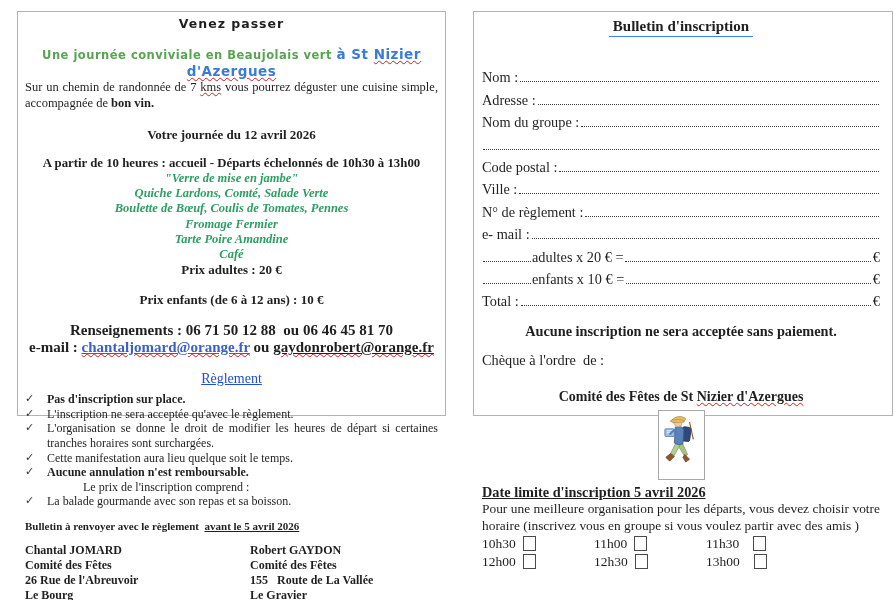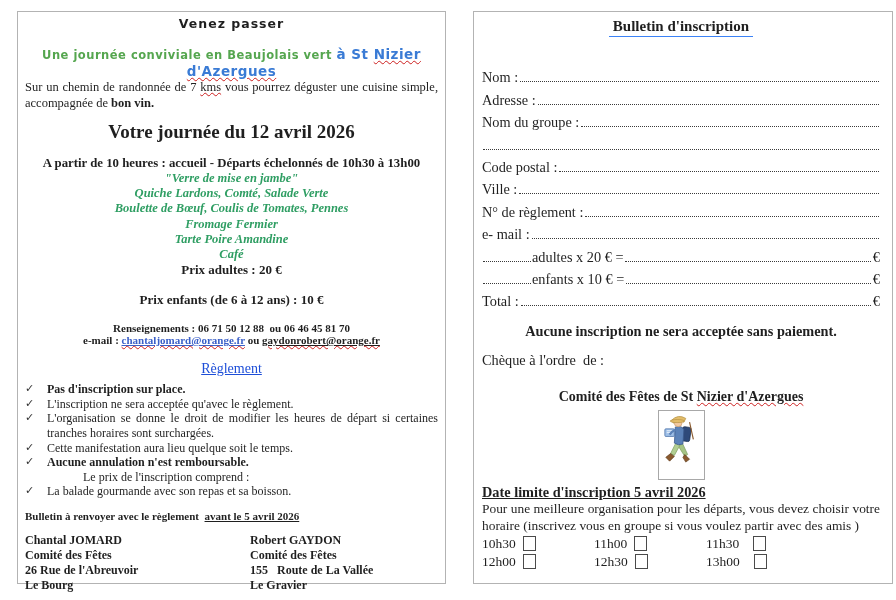--- a/index.html
+++ b/index.html
@@ -1,34 +1,34 @@
 <!DOCTYPE html>
 <html><head>
 <meta charset="utf-8">
 <style>
   html,body{margin:0;padding:0;background:#ffffff;}
   body{width:896px;height:600px;position:relative;font-family:"Liberation Serif",serif;color:#1f1f1f;overflow:hidden;}
-  .panel{position:absolute;top:11px;height:573px;background:#fff;border:1px solid #b3b3b3;box-sizing:border-box;}
+  .panel{position:absolute;top:11px;height:405px;background:#fff;border:1px solid #b3b3b3;box-sizing:border-box;}
   #left-panel{left:17px;width:429px;padding:3px 7px 0 7px;}
   #right-panel{left:473px;width:420px;padding:6px 12px 0 8px;}
   .center{text-align:center;}
   .b{font-weight:bold;}
   .pre{white-space:pre-wrap;}
   .comic{font-family:"DejaVu Sans",sans-serif;}
   .venez{font-size:12.5px;font-weight:bold;letter-spacing:1px;margin-top:1px;}
   .headline{margin-top:15px;line-height:16px;}
   .green-head{color:#55a64f;font-weight:bold;font-size:11.5px;letter-spacing:.5px;}
   .blue-head{color:#3a7bd5;font-weight:bold;font-size:13.5px;letter-spacing:.5px;}
   .wavy{text-decoration:underline;text-decoration-style:wavy;text-decoration-color:#cc1f1f;text-decoration-thickness:1px;}
   .intro{font-size:12.5px;text-align:justify;line-height:15.5px;margin-top:1px;}
-  .day-title{font-size:19px;margin-top:10px;}
+  .day-title{font-size:13px;margin-top:16px;}
   .schedule{font-size:12.8px;margin-top:13px;}
   .menu-line{color:#2f9e63;font-weight:bold;font-style:italic;font-size:12.5px;line-height:15.2px;}
   .price{font-size:13px;} .gap14{margin-top:14px;}
-  .info-line{font-size:11px;}
+  .info-line{font-size:15px;}
   a.mail{color:#3a5fc8;text-decoration:underline;}
   .dark-mail{color:#1f1f1f;text-decoration:underline;font-weight:bold;}
   .rules-title{color:#1d4ed8;font-weight:normal;font-size:14px;text-decoration:underline;margin-top:15px;}
   .rules{margin-top:5px;}
   .rule{display:flex;font-size:12px;line-height:14.6px;}
   .tick{width:22px;flex:none;font-family:"DejaVu Sans",sans-serif;font-size:11px;color:#333;}
   .rtext{flex:1;text-align:justify;}
   .rule-note{padding-left:58px;font-size:12px;line-height:14.6px;}
   .send-line{font-size:11px;margin-top:11px;font-family:Liberation Serif, serif;}
   .u{text-decoration:underline;}

